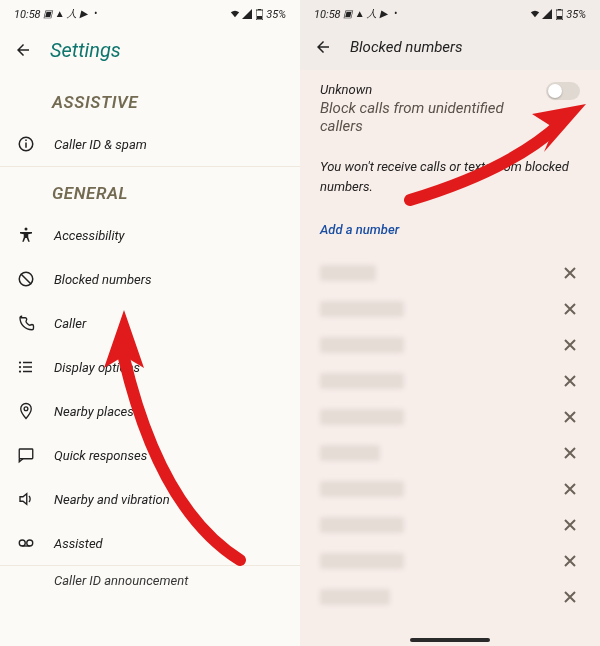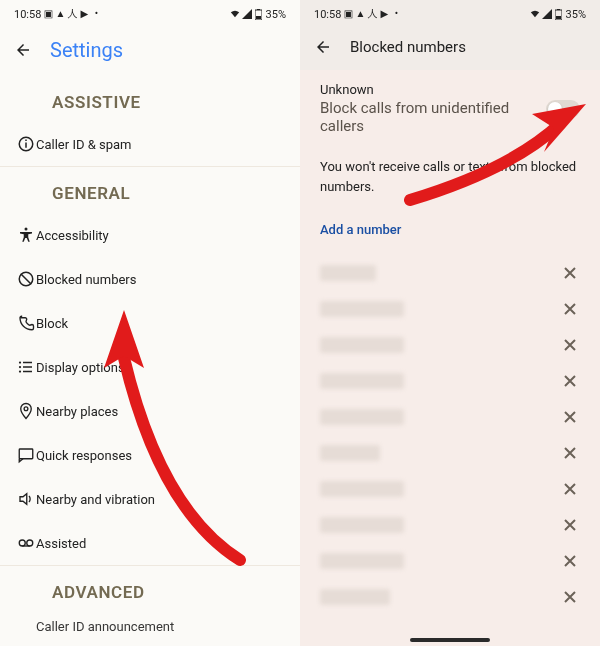--- a/index.html
+++ b/index.html
@@ -10,20 +10,21 @@
     background: #fff;
     display: flex;
     overflow: hidden;
     position: relative;
   }
   .phone {
     width: 300px;
     height: 646px;
     position: relative;
     overflow: hidden;
+    font-style: italic;
   }
   .phone-left { background: #fbfaf7; }
   .phone-right { background: #f7ede9; }
 
   
   .statusbar {
     height: 28px;
     display: flex;
     align-items: center;
     justify-content: space-between;
@@ -34,56 +35,56 @@
   .sb-left, .sb-right { display: flex; align-items: center; gap: 2px; }
   .sb-ico { width: 10px; height: 10px; display:inline-flex; align-items:center; justify-content:center; font-size:10px; line-height:1;}
 
   
   .header {
     display: flex;
     align-items: center;
     padding: 10px 14px 14px 14px;
     gap: 18px;
   }
-  .header .title { font-size: 20px; color: #3b82f6; }
+  .header .title { font-size: 20px; color: #0f766e; }
   .back-arrow svg { display:block; }
 
   .section-label {
     font-size: 17px;
     letter-spacing: 0.6px;
     font-weight: 600;
     color: #736a52;
     padding: 16px 8px 10px 52px;
   }
 
   .divider { height: 1px; background: #eee8df; margin: 0; }
 
   .row {
     display: flex;
     align-items: center;
+    gap: 18px;
     padding: 12px 20px 12px 16px;
     font-size: 13px;
     color: #222;
   }
   .row .icon { width: 20px; height:20px; display:flex; align-items:center; justify-content:center; flex:0 0 20px; color:#222;}
   .row .label { flex: 1; }
 
   
   .r-header {
     display: flex;
     align-items: center;
     gap: 18px;
     padding: 10px 14px 14px 14px;
     background: #f1ece8;
   }
   .r-header .title { font-size: 15px; color: #222; }
 
   .unknown-block {
     display:flex;
-    align-items:center;
     padding: 12px 20px 10px 20px;
   }
   .unknown-text { flex:1; }
   .unknown-text .t1 { font-size: 13px; color:#222; margin-bottom:2px;}
   .unknown-text .t2 { font-size: 15px; color:#5a524a;}
   .switch {
     width: 34px; height: 18px; border-radius: 10px;
     background: #e0d9d2; position:relative;
   }
   .switch::after {
@@ -213,21 +214,21 @@
     </span>
     <span class="label">Blocked numbers</span>
   </div>
 
   <div class="row">
     <span class="icon">
       <svg width="18" height="18" viewBox="0 0 24 24">
           <path d="M6 3c-1 0-2 1-2 2 0 9 7 16 16 16 1 0 2-1 2-2v-3c0-1-1-2-2-2l-3 1c-1 0-2-1-3-2s-2-2-2-3l1-3c0-1-1-2-2-2H6z" fill="none" stroke="#222" stroke-width="1.8"></path>
         </svg>
     </span>
-    <span class="label">Block</span>
+    <span class="label">Caller</span>
   </div>
 
   <div class="row">
     <span class="icon">
       <svg width="18" height="18" viewBox="0 0 24 24">
           <circle cx="4" cy="6" r="1.5" fill="#222"></circle>
           <rect x="8" y="5" width="12" height="2" fill="#222"></rect>
           <circle cx="4" cy="12" r="1.5" fill="#222"></circle>
           <rect x="8" y="11" width="12" height="2" fill="#222"></rect>
           <circle cx="4" cy="18" r="1.5" fill="#222"></circle>
@@ -273,21 +274,20 @@
           <circle cx="7" cy="12" r="4" fill="none" stroke="#222" stroke-width="1.8"></circle>
           <circle cx="17" cy="12" r="4" fill="none" stroke="#222" stroke-width="1.8"></circle>
           <line x1="7" y1="16" x2="17" y2="16" stroke="#222" stroke-width="1.8"></line>
         </svg>
     </span>
     <span class="label">Assisted</span>
   </div>
 
   <div class="divider"></div>
 
-  <div class="section-label">ADVANCED</div>
 
   <div class="row" style="padding-top:4px; opacity:.9;">
     <span class="icon"></span>
     <span class="label">Caller ID announcement</span>
   </div>
 
   <svg class="arrow-svg" style="left:90px; top:310px;" width="170" height="260" viewBox="0 0 170 260">
     <defs></defs>
     <path d="M150 250 Q70 200 34 48" stroke="#e11b1b" stroke-width="12" fill="none" stroke-linecap="round"></path>
     <polygon points="34,0 14,58 34,46 54,58" fill="#e11b1b"></polygon>

